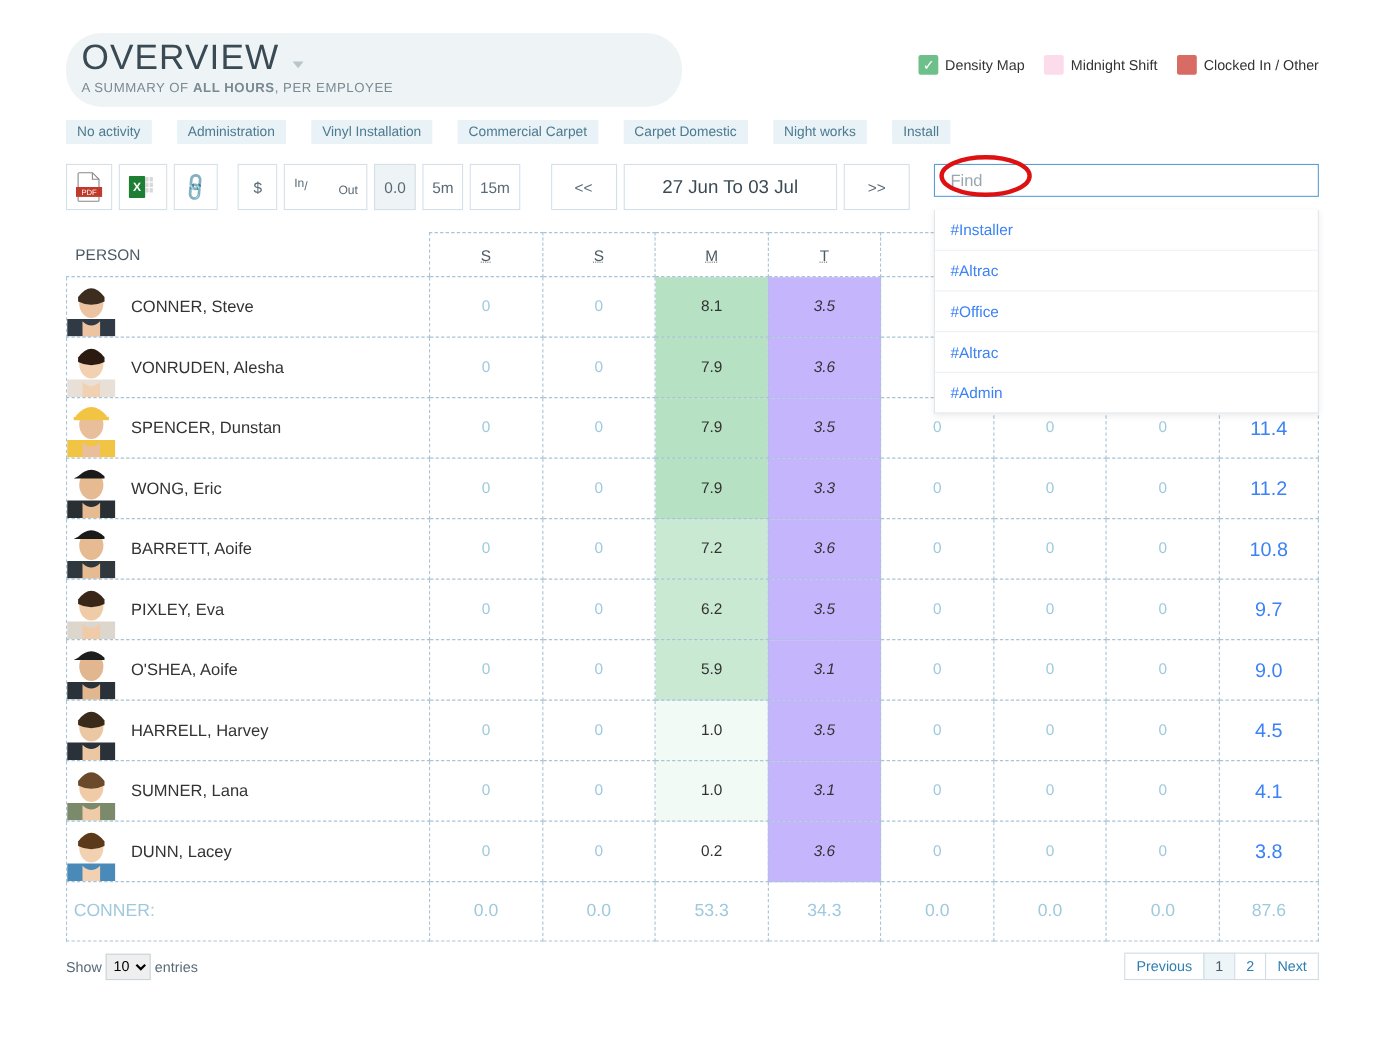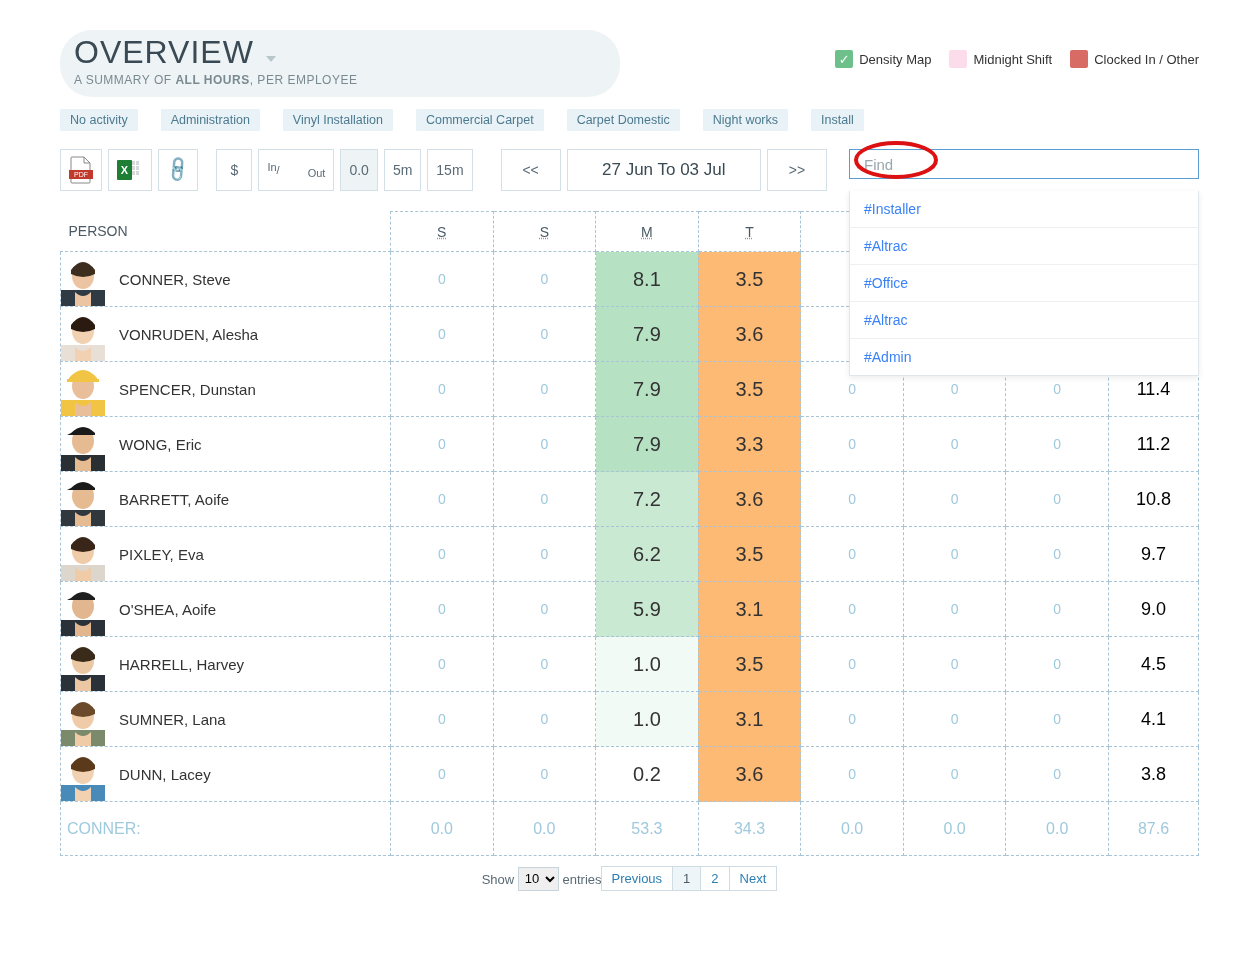--- a/index.html
+++ b/index.html
@@ -156,38 +156,38 @@
   .person-inner { display: flex; align-items: center; height: 100%; }
   .avatar {
     width: 44px; height: 54px;
     flex: 0 0 44px;
     display: flex; align-items: flex-end; justify-content: center;
     overflow: hidden;
   }
   .avatar svg { display:block; }
   .pname { margin-left: 14px; font-size: 15px; color: #333; }
   .zero { color: #9fc9dc; font-size: 14px; }
-  .val { color: #333; font-size: 20px; }
-  .tval { color: #000000; font-size: 18px; font-weight: 500; }
+  .val { color: #333; font-size: 14px; }
+  .tval { color: #3b82f6; font-size: 18px; font-weight: 500; }
   .heat1 { background: #f1faf4; }
-  .heat2 { background: #fdba74; }
+  .heat2 { background: #c4b5fd; font-style: italic; }
   .heat3 { background: #c9e9d2; }
   .heat4 { background: #b6e2c3; }
   .total-row td {
     border: none;
     color: #9fc9dc;
     font-size: 15px;
     height: 40px;
   }
   .total-row td:first-child { text-align: left; padding-left: 6px; }
 
   .footer {
     margin-top: 10px;
     display: flex;
-    justify-content: center;
+    justify-content: space-between;
     align-items: center;
     font-size: 13px;
     color: #5a6b76;
   }
   .show-sel {
     border: 1px solid #c8d4dc;
     height: 24px;
     font-size: 13px;
     padding: 0 2px;
   }

